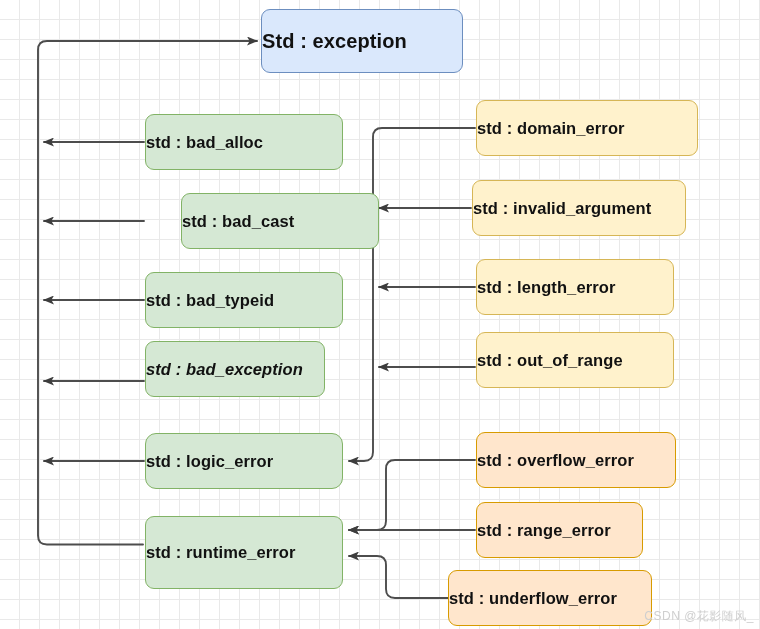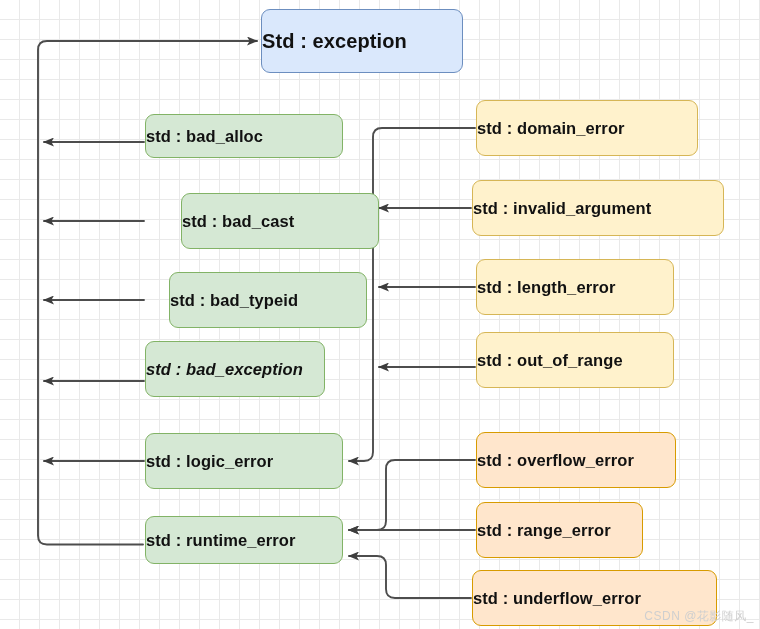--- a/index.html
+++ b/index.html
@@ -89,55 +89,55 @@
         <path d="M 475 460 H 395 Q 386 460 386 469 V 521 Q 386 530 377 530 H 349" marker-end="url(#ah)"></path>
         <path d="M 475 530 H 349" marker-end="url(#ah)"></path>
         <path d="M 471 598 H 395 Q 386 598 386 589 V 565 Q 386 556 377 556 H 349" marker-end="url(#ah)"></path>
       </g>
   </svg>
 
   <div id="node-layer">
       <div class="node root" style="left: 261px; top: 9px; width: 202px; height: 64px; background: rgb(218, 232, 252); border-color: rgb(108, 142, 191);">
         <span>Std : exception</span>
       </div>
-      <div class="node leaf" style="left: 145px; top: 114px; width: 198px; height: 44px; background: rgb(213, 232, 212); border-color: rgb(130, 179, 102);">
+      <div class="node leaf" style="left: 145px; top: 114px; width: 198px; height: 56px; background: rgb(213, 232, 212); border-color: rgb(130, 179, 102);">
         <span>std : bad_alloc</span>
       </div>
       <div class="node leaf" style="left: 145px; top: 193px; width: 198px; height: 56px; background: rgb(213, 232, 212); border-color: rgb(130, 179, 102); margin-left: 36px;">
         <span>std : bad_cast</span>
       </div>
-      <div class="node leaf" style="left: 145px; top: 272px; width: 198px; height: 56px; background: rgb(213, 232, 212); border-color: rgb(130, 179, 102); margin-left: 24px;">
+      <div class="node leaf" style="left: 145px; top: 272px; width: 198px; height: 56px; background: rgb(213, 232, 212); border-color: rgb(130, 179, 102);">
         <span>std : bad_typeid</span>
       </div>
       <div class="node leaf" style="left: 145px; top: 341px; width: 180px; height: 56px; background: rgb(213, 232, 212); border-color: rgb(130, 179, 102); font-style: italic;">
         <span>std : bad_exception</span>
       </div>
-      <div class="node leaf" style="left: 145px; top: 433px; width: 198px; height: 56px; background: rgb(213, 232, 212); border-color: rgb(130, 179, 102);">
+      <div class="node leaf" style="left: 145px; top: 433px; width: 198px; height: 56px; background: rgb(213, 232, 212); border-color: rgb(130, 179, 102); border-radius: 11px;">
         <span>std : logic_error</span>
       </div>
-      <div class="node leaf" style="left: 145px; top: 516px; width: 198px; height: 48px; background: rgb(213, 232, 212); border-color: rgb(130, 179, 102);">
+      <div class="node leaf" style="left: 145px; top: 516px; width: 198px; height: 73px; background: rgb(213, 232, 212); border-color: rgb(130, 179, 102);">
         <span>std : runtime_error</span>
       </div>
       <div class="node leaf" style="left: 476px; top: 100px; width: 222px; height: 56px; background: rgb(255, 242, 204); border-color: rgb(214, 182, 86);">
         <span>std : domain_error</span>
       </div>
-      <div class="node leaf" style="left: 472px; top: 180px; width: 252px; height: 56px; background: rgb(255, 242, 204); border-color: rgb(214, 182, 86);">
+      <div class="node leaf" style="left: 472px; top: 180px; width: 214px; height: 56px; background: rgb(255, 242, 204); border-color: rgb(214, 182, 86);">
         <span>std : invalid_argument</span>
       </div>
       <div class="node leaf" style="left: 476px; top: 259px; width: 198px; height: 56px; background: rgb(255, 242, 204); border-color: rgb(214, 182, 86);">
         <span>std : length_error</span>
       </div>
       <div class="node leaf" style="left: 476px; top: 332px; width: 198px; height: 56px; background: rgb(255, 242, 204); border-color: rgb(214, 182, 86);">
         <span>std : out_of_range</span>
       </div>
       <div class="node leaf" style="left: 476px; top: 432px; width: 200px; height: 56px; background: rgb(255, 230, 204); border-color: rgb(215, 155, 0);">
         <span>std : overflow_error</span>
       </div>
       <div class="node leaf" style="left: 476px; top: 502px; width: 167px; height: 56px; background: rgb(255, 230, 204); border-color: rgb(215, 155, 0);">
         <span>std : range_error</span>
       </div>
-      <div class="node leaf" style="left: 472px; top: 570px; width: 245px; height: 56px; background: rgb(255, 230, 204); border-color: rgb(215, 155, 0);">
+      <div class="node leaf" style="left: 448px; top: 570px; width: 204px; height: 56px; background: rgb(255, 230, 204); border-color: rgb(215, 155, 0);">
         <span>std : underflow_error</span>
       </div>
     </div>
 
   <div class="watermark">CSDN @花影随风_</div>
 </div>
 
 </body></html>

